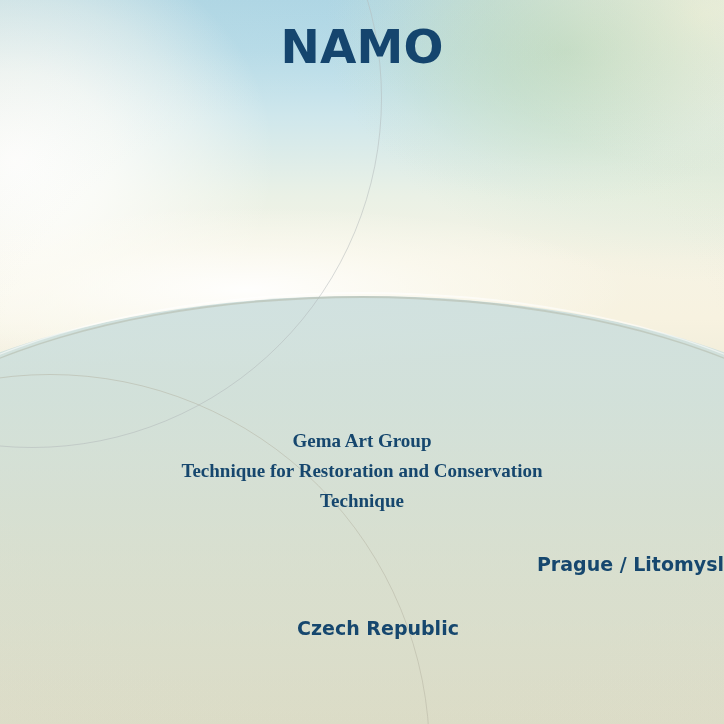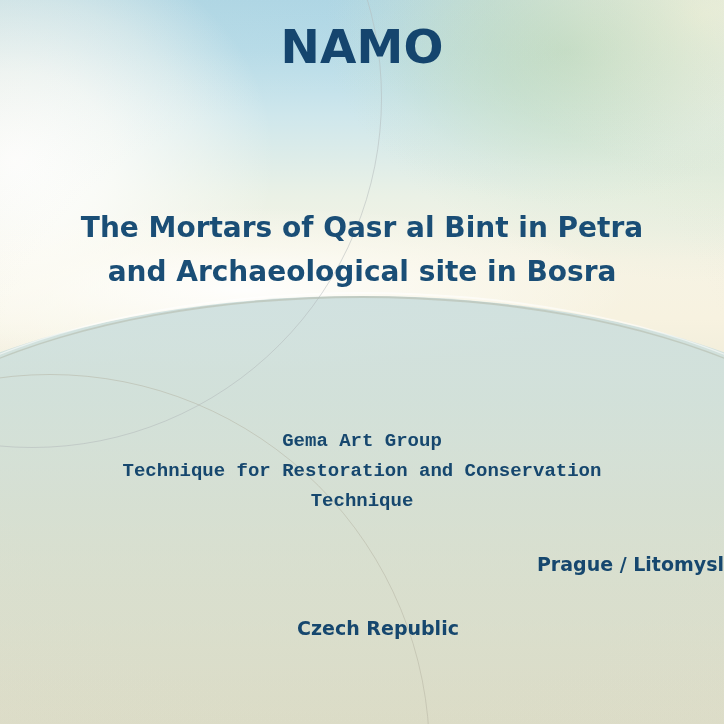--- a/index.html
+++ b/index.html
@@ -211,21 +211,21 @@
   }
 
   .affil-block {
     position: absolute;
     top: 426px;
     left: 0;
     width: 100%;
     text-align: center;
   }
   .affil-line {
-    font-family: Liberation Mono, monospace;
+    font-family: Liberation Serif, serif;
     font-weight: bold;
     font-size: 19px;
     line-height: 30px;
     color: #16476e;
   }
 
   .city-block {
     position: absolute;
     top: 551px;
     left: 0;
@@ -265,24 +265,20 @@
   <div class="bg-layer bg-arc-top"></div>
   <div class="bg-layer bg-arc-bottom"></div>
   <div class="bg-layer bg-veil"></div>
 
   <div class="content">
 
     <div class="title-block">
       <div class="title-line l1">NAMO</div>
     </div>
 
-    <div class="subtitle-block">
-      <div class="subtitle-line">The Mortars of Qasr al Bint in Petra</div>
-      <div class="subtitle-line">and Archaeological site in Bosra</div>
-    </div>
 
 
     <div class="affil-block">
       <div class="affil-line">Gema Art Group</div>
       <div class="affil-line">Technique for Restoration and Conservation</div>
       <div class="affil-line">Technique</div>
     </div>
 
     <div class="city-block">
       <div class="place-line">Prague / Litomysl</div>

